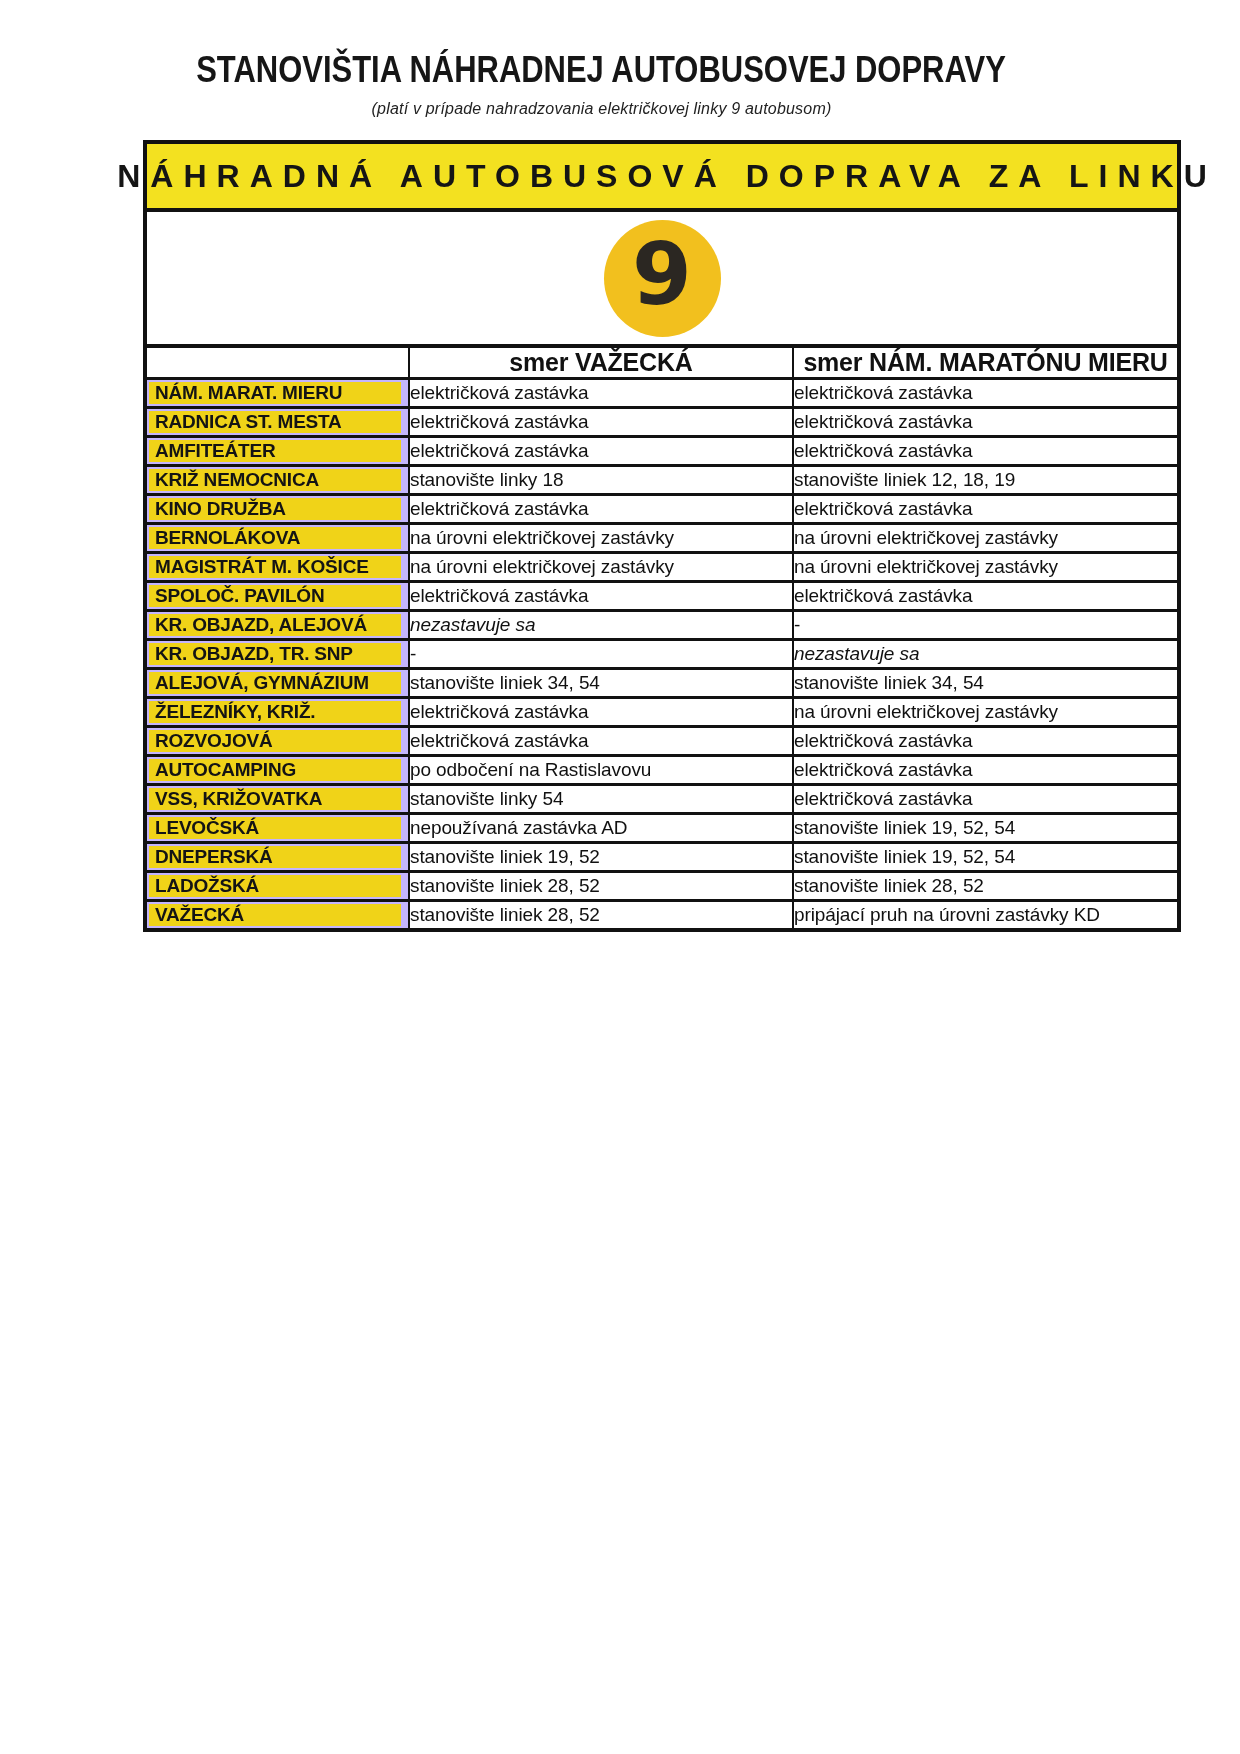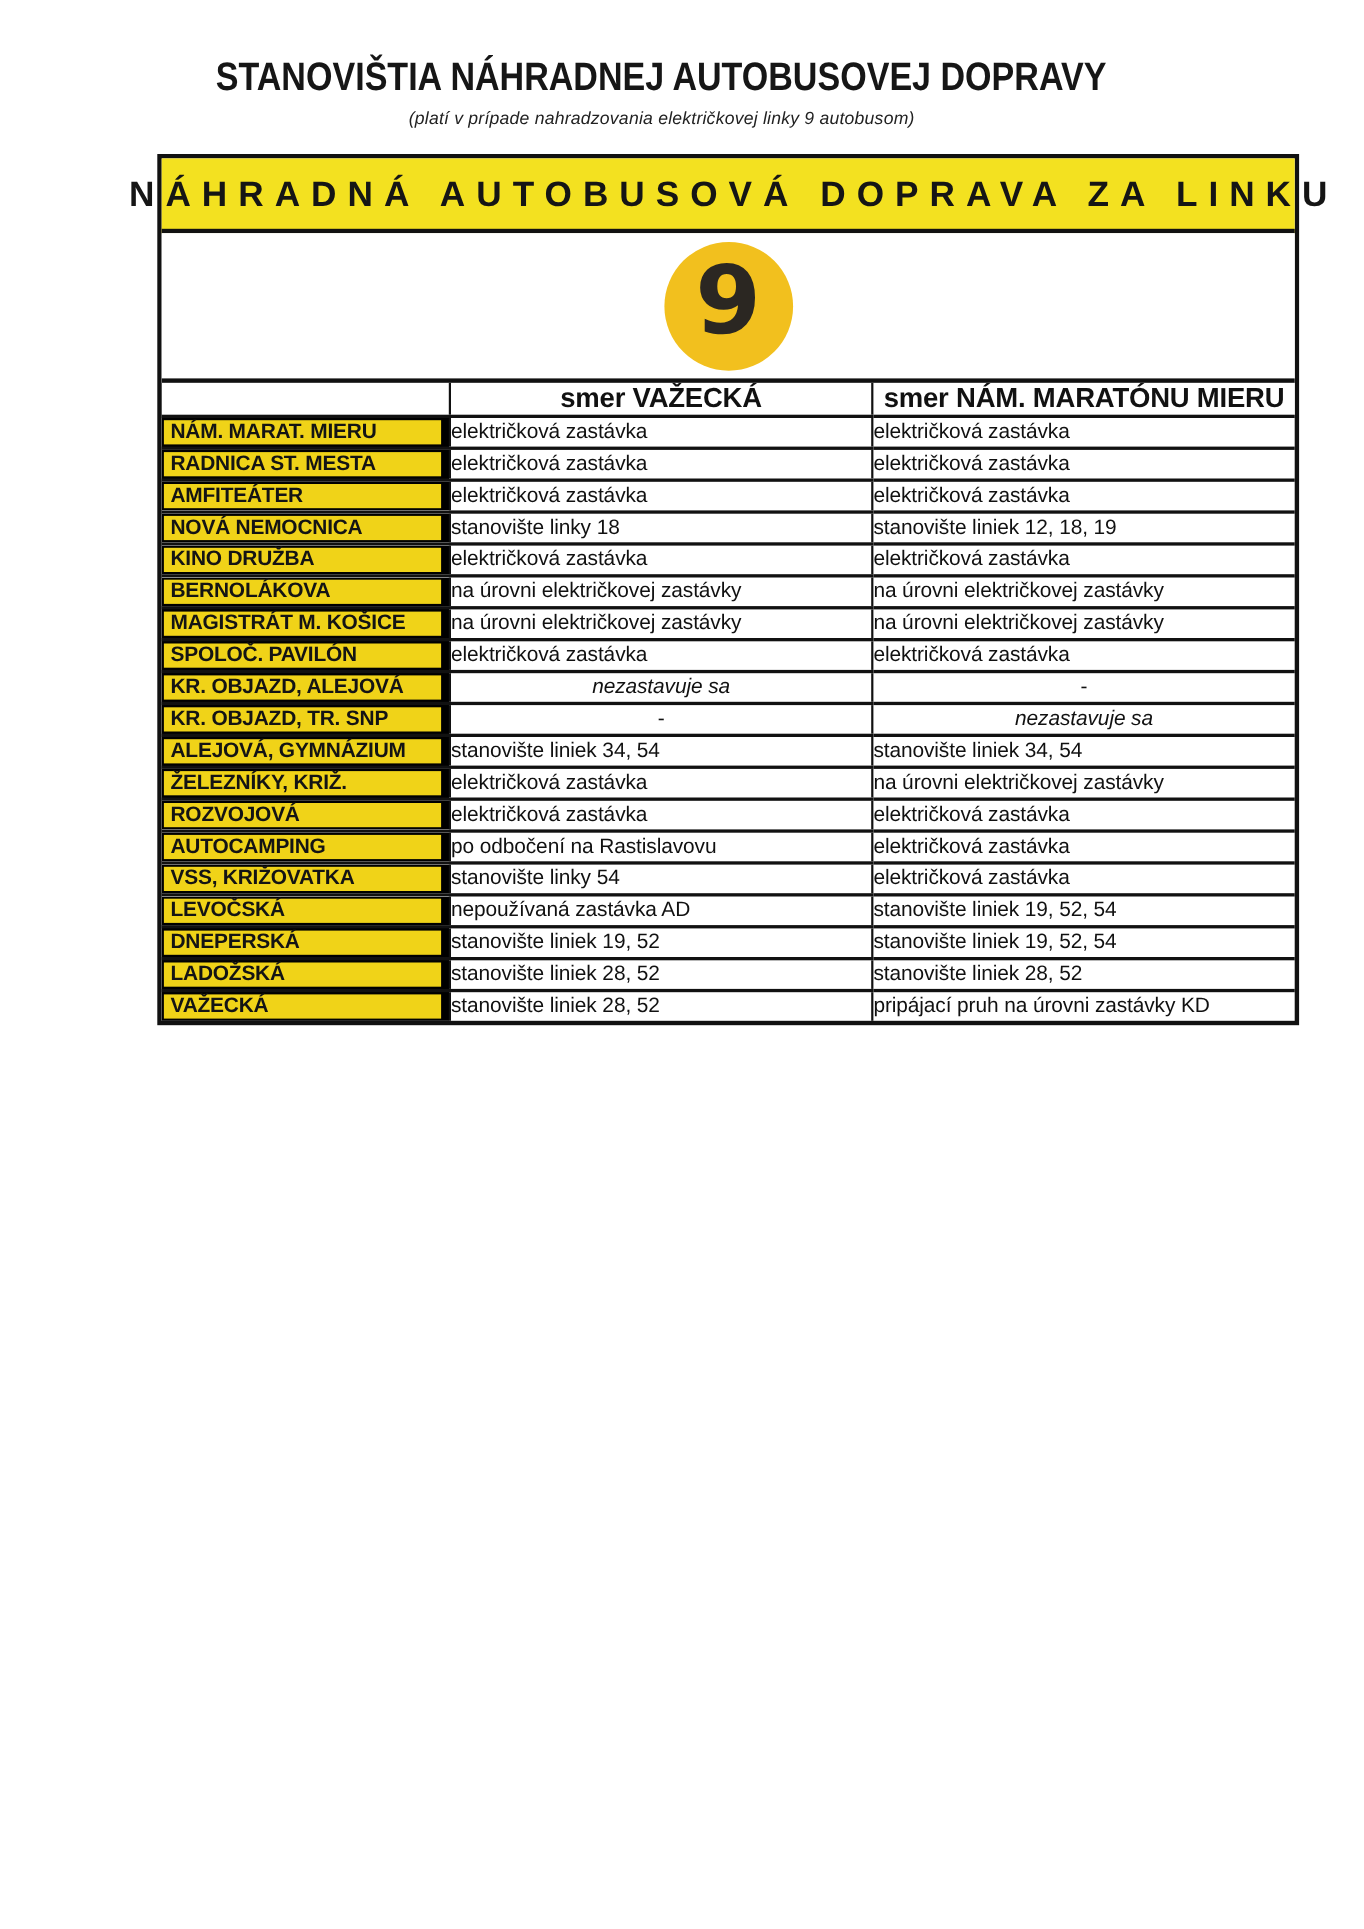--- a/index.html
+++ b/index.html
@@ -64,28 +64,28 @@
   }
   table.stops th:first-child, table.stops td:first-child { border-left: none; }
   table.stops th:last-child,  table.stops td:last-child  { border-right: none; }
   table.stops thead th { border-top: none; height: 28px; }
   table.stops tr:last-child td { border-bottom: none; }
 
   table.stops thead th {
     background: #fff; font-weight: bold; text-align: center;
     font-size: 25px; letter-spacing: -0.2px;
   }
-  td.stop { padding: 0; background: #000000; }
+  td.stop { padding: 0; background: #c4b5fd; }
   td.stop .hl {
     margin: 2px 7px 2px 2px; height: 22px; line-height: 22px;
     background: #f0d318; font-weight: bold; letter-spacing: -0.2px;
     padding: 0 4px 0 6px; color: #141414;
   }
   td.val { text-align: left; padding-left: 8px; letter-spacing: -0.1px; }
-  td.val.center { text-align: center; padding-left: 0; }
+  td.val.center { padding-left: 0; }
   td.val.note { font-style: italic; }
 </style>
 </head>
 <body>
 
 <div class="page">
 
   <header class="doc-header">
     <h1>STANOVIŠTIA NÁHRADNEJ AUTOBUSOVEJ DOPRAVY</h1>
     <p class="subtitle">(platí v prípade nahradzovania električkovej linky 9 autobusom)</p>
@@ -133,21 +133,21 @@
           </tr>
           <tr>
             <td class="stop">
               <div class="hl">AMFITEÁTER</div>
             </td>
             <td class="val">električková zastávka</td>
             <td class="val">električková zastávka</td>
           </tr>
           <tr>
             <td class="stop">
-              <div class="hl">NOVÁ NEMOCNICA</div>
+              <div class="hl">KRIŽ NEMOCNICA</div>
             </td>
             <td class="val">stanovište linky 18</td>
             <td class="val">stanovište liniek 12, 18, 19</td>
           </tr>
           <tr>
             <td class="stop">
               <div class="hl">KINO DRUŽBA</div>
             </td>
             <td class="val">električková zastávka</td>
             <td class="val">električková zastávka</td>

